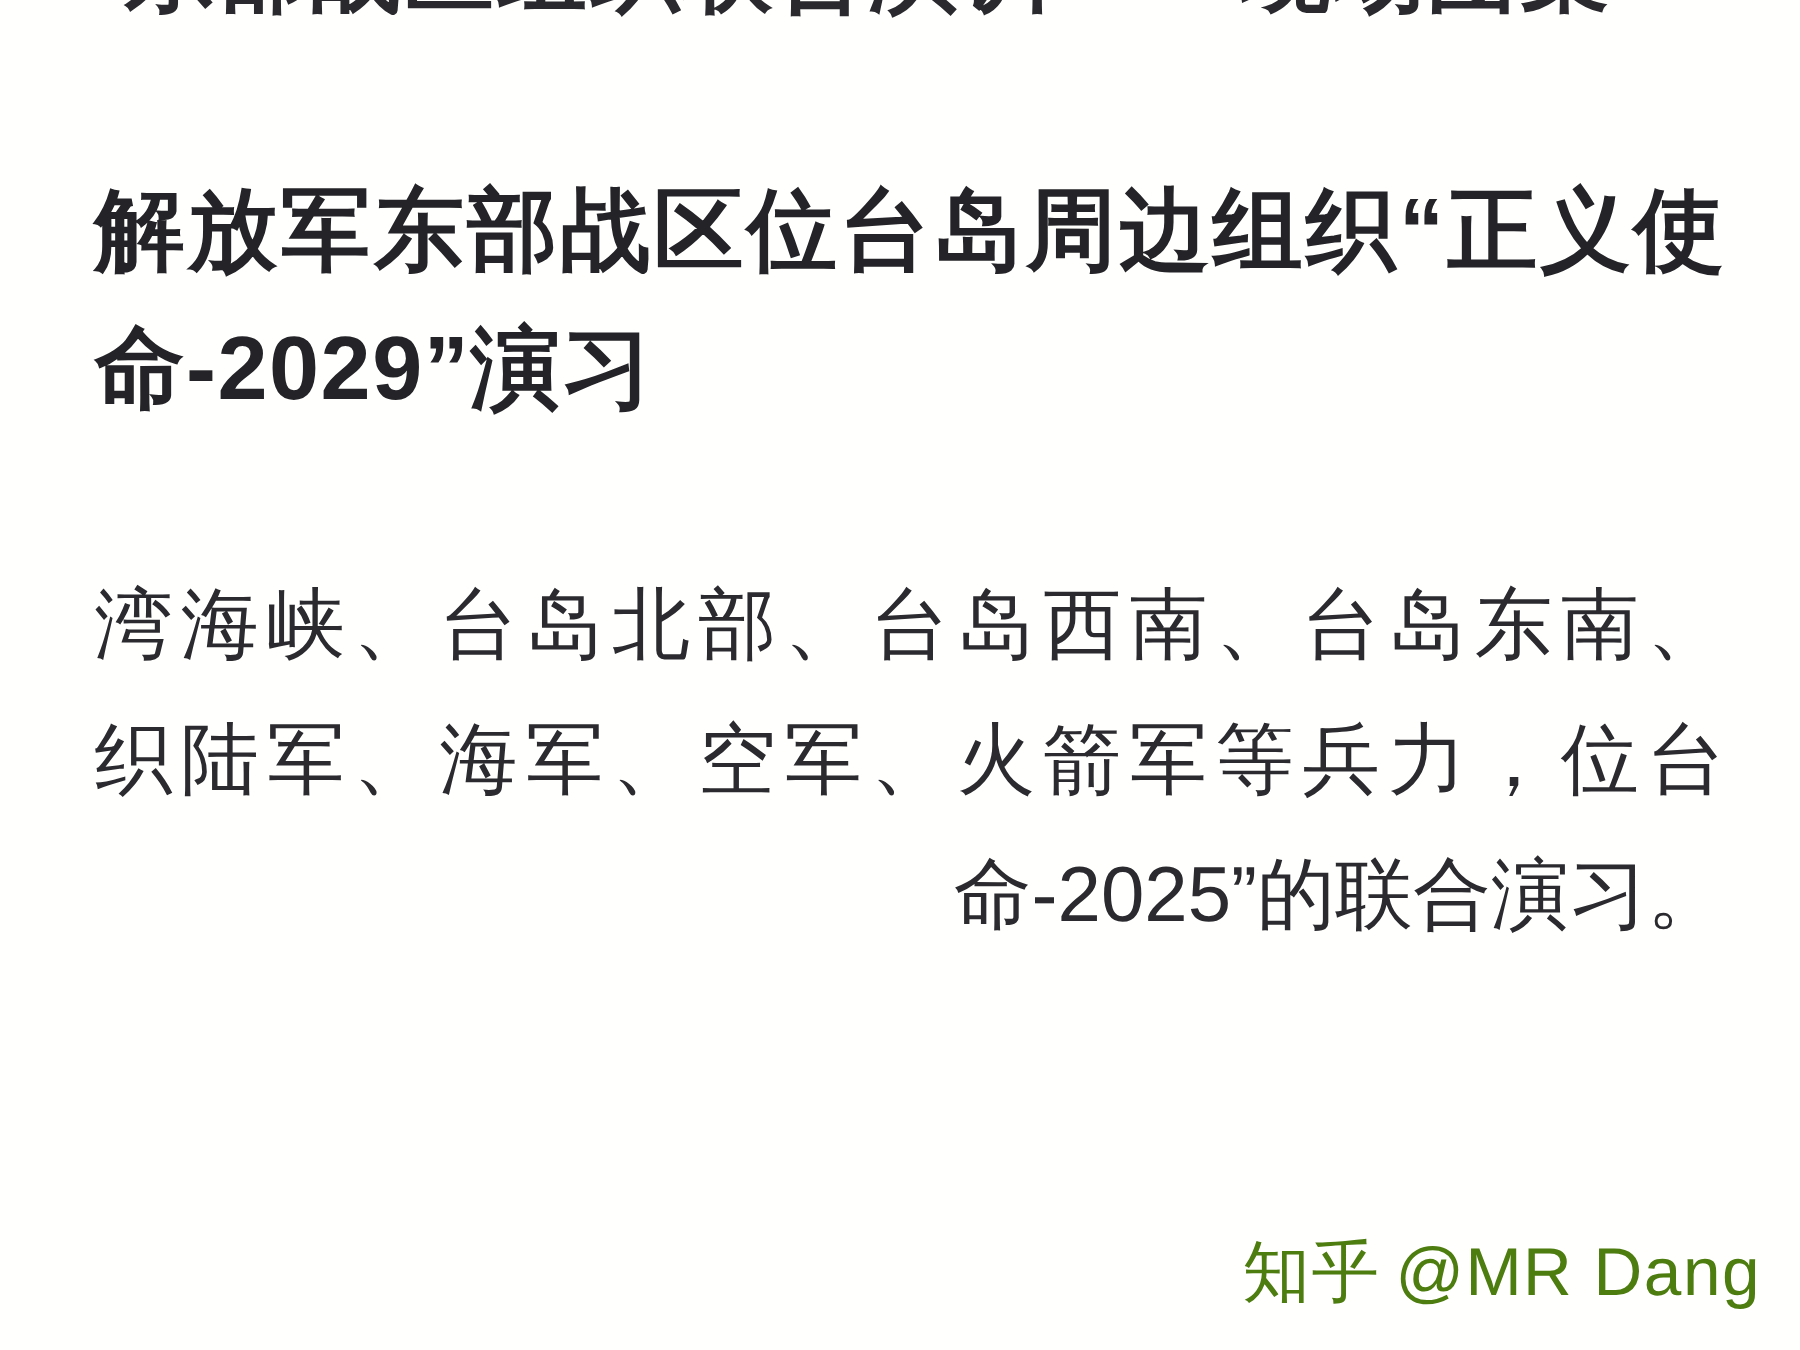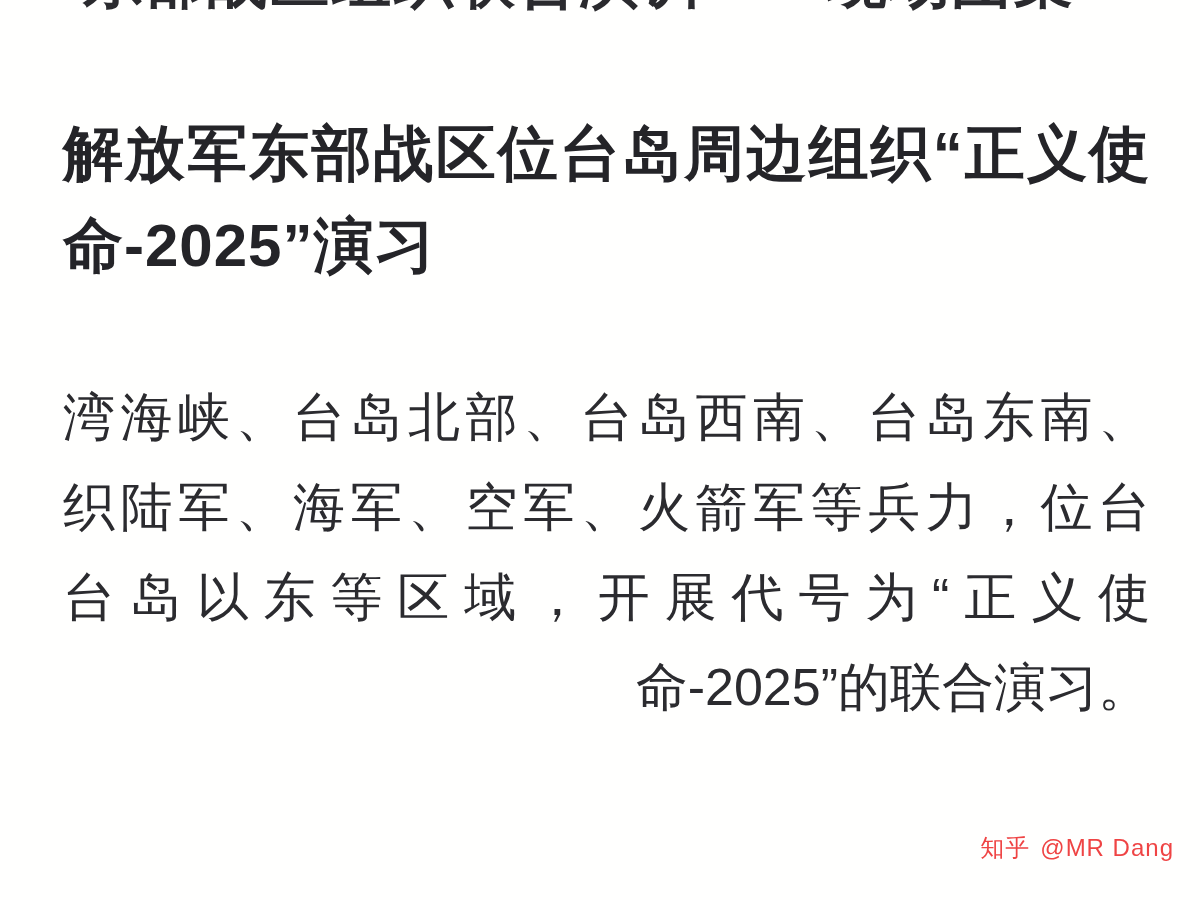--- a/index.html
+++ b/index.html
@@ -58,49 +58,48 @@
   .fill {
     text-align: justify;
     -moz-text-align-last: justify;
     text-align-last: justify;
     text-justify: inter-character;
   }
   .watermark {
     position: absolute;
     top: 828px;
     right: 26px;
-    font-size: 24px;
+    font-size: 45px;
     line-height: 40px;
-    color: #ef4444;
+    color: #4d7c0f;
     letter-spacing: 1px;
     text-shadow: 1px 1px 0 rgba(255,255,255,0.95);
     white-space: nowrap;
     margin-left: 19px;
   }
   .watermark .brand { margin-right: 10px; }
 </style>
 </head>
 <body>
 
 <div class="page">
   <div class="content">
 
     <div class="clip-top">
       <div class="clip-inner">东部战区组织联合演训——现场图集</div>
     </div>
 
     <h1 class="title">
       <span class="hline fill">解放军东部战区位台岛周边组织“正义使</span>
-      <span class="hline">命-2025”演习</span>
+      <span class="hline">命-2029”演习</span>
     </h1>
 
     <div class="para">
       <span class="pline fill">湾海峡、台岛北部、台岛西南、台岛东南、</span>
       <span class="pline fill">织陆军、海军、空军、火箭军等兵力，位台</span>
-      <span class="pline fill">台岛以东等区域，开展代号为“正义使</span>
       <span class="pline">命-2025”的联合演习。</span>
     </div>
 
   </div>
 
   <div class="watermark">
     <span class="brand">知乎</span><span class="handle">@MR Dang</span>
   </div>
 </div>
 

